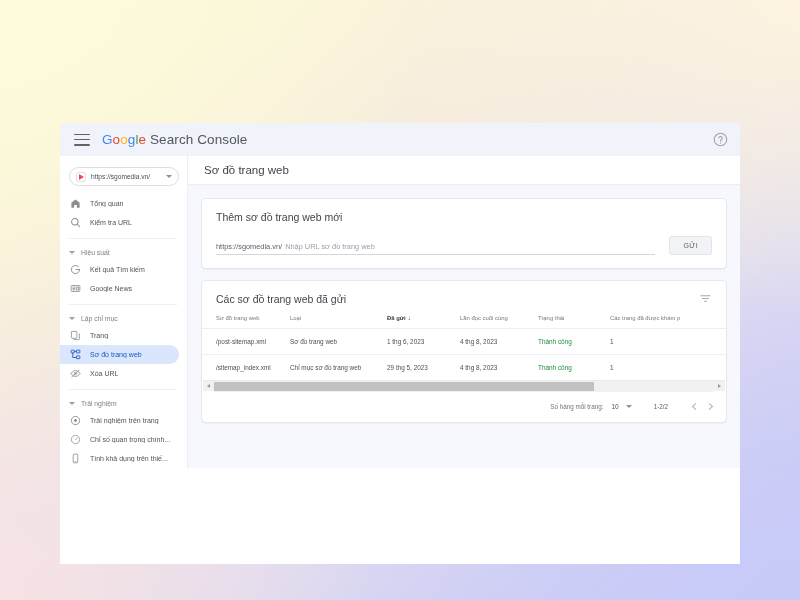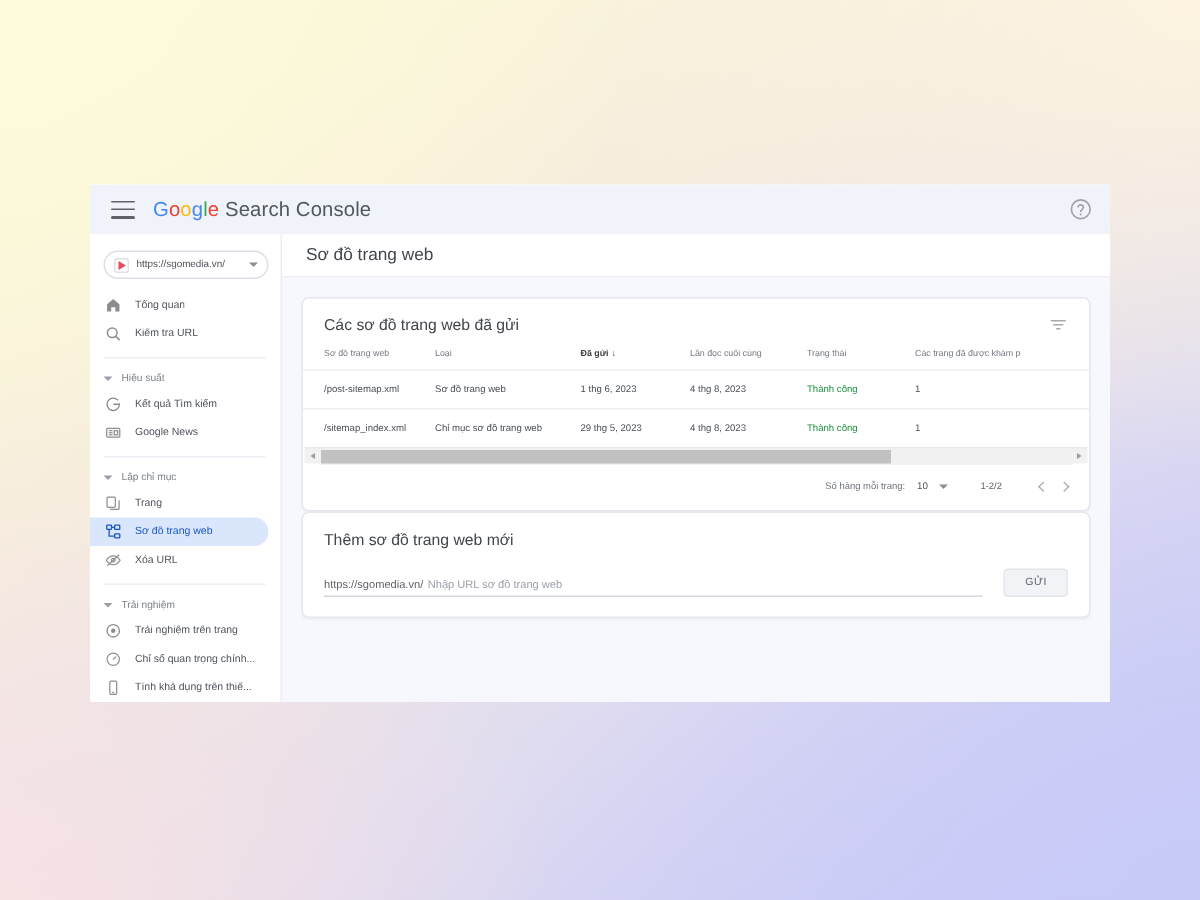--- a/index.html
+++ b/index.html
@@ -15,21 +15,21 @@
       radial-gradient(ellipse 620px 480px at 0% 100%, #f7e2e4 0%, rgba(247,226,228,0) 60%),
       radial-gradient(ellipse 760px 560px at 100% 100%, #c8caf8 0%, rgba(200,202,248,0) 62%),
       linear-gradient(150deg, #fdfbd7 0%, #f6edde 35%, #e0dcf0 66%, #c6c8f7 100%);
     position: relative;
   }
 
   
   .window {
     position: absolute;
     left: 60px; top: 123px;
-    width: 680px; height: 345px;
+    width: 680px; height: 441px;
     background: #ffffff;
     overflow: hidden;
   }
 
   
   .topbar {
     height: 33px;
     background: #f1f3fb;
     display: flex;
     align-items: center;
@@ -373,20 +373,31 @@
 
     </div>
 
     <div class="main">
 
       <div class="page-head">
         <div class="page-title">Sơ đồ trang web</div>
       </div>
 
       <div class="cards">
+
+        <div class="card card-add">
+          <h3>Thêm sơ đồ trang web mới</h3>
+          <div class="addrow">
+            <div class="url-line">
+              <span class="url-prefix">https://sgomedia.vn/</span>
+              <input class="url-input" type="text" placeholder="Nhập URL sơ đồ trang web" style="">
+            </div>
+            <button class="btn-submit">GỬI</button>
+          </div>
+        </div>
 
         <div class="card card-table">
           <div class="tbl-head">
             <h3>Các sơ đồ trang web đã gửi</h3>
             <svg class="filter-btn" viewBox="0 0 24 24" fill="none" stroke="#5f6368" stroke-width="1.9">
               <line x1="3.5" y1="7" x2="20.5" y2="7" stroke-linecap="round"></line>
               <line x1="6.5" y1="12" x2="17.5" y2="12" stroke-linecap="round"></line>
               <line x1="10" y1="17" x2="14" y2="17" stroke-linecap="round"></line>
             </svg>
           </div>
@@ -445,27 +456,16 @@
             <span class="range">1-2/2</span>
             <div class="pg-btn">
                 <span class="chev left"></span>
               </div>
             <div class="pg-btn">
                 <span class="chev right"></span>
               </div>
           </div>
         </div>
 
-        <div class="card card-add">
-          <h3>Thêm sơ đồ trang web mới</h3>
-          <div class="addrow">
-            <div class="url-line">
-              <span class="url-prefix">https://sgomedia.vn/</span>
-              <input class="url-input" type="text" placeholder="Nhập URL sơ đồ trang web" style="">
-            </div>
-            <button class="btn-submit">GỬI</button>
-          </div>
-        </div>
-
       </div>
     </div>
   </div>
 </div>
 
 </body></html>

